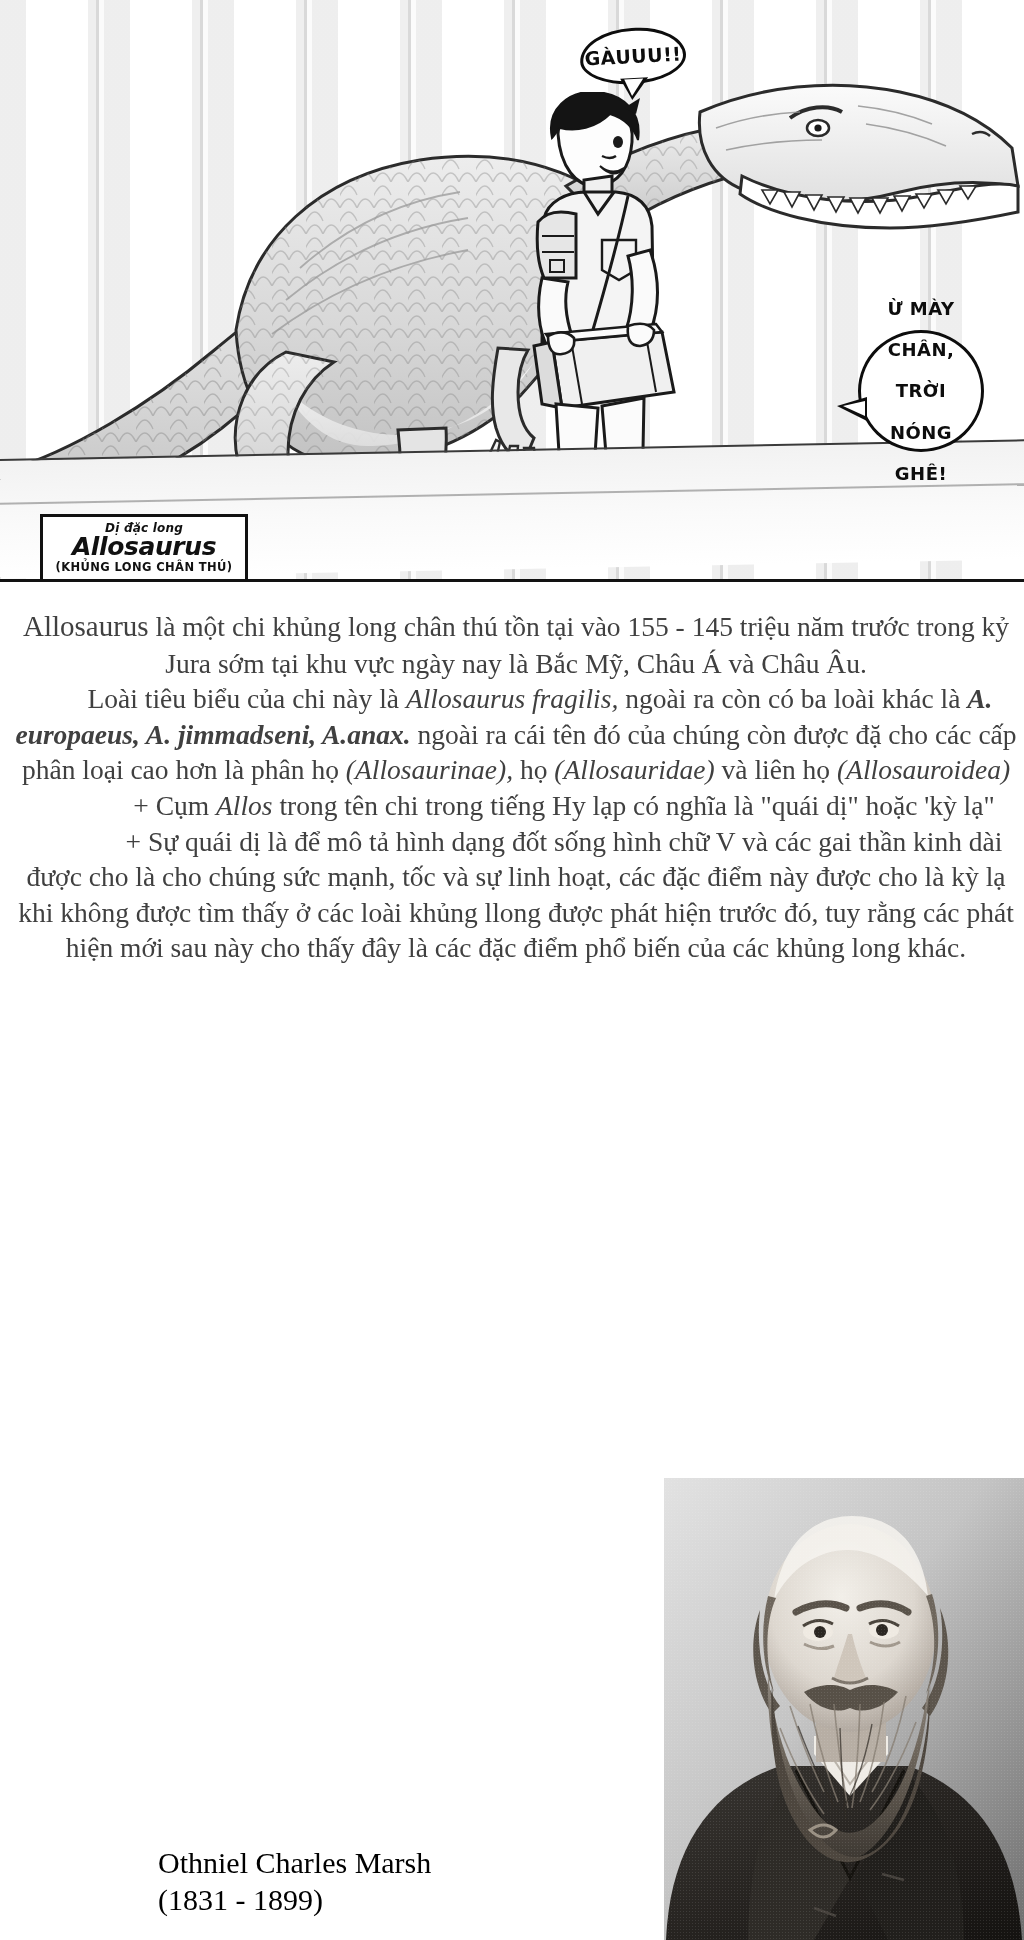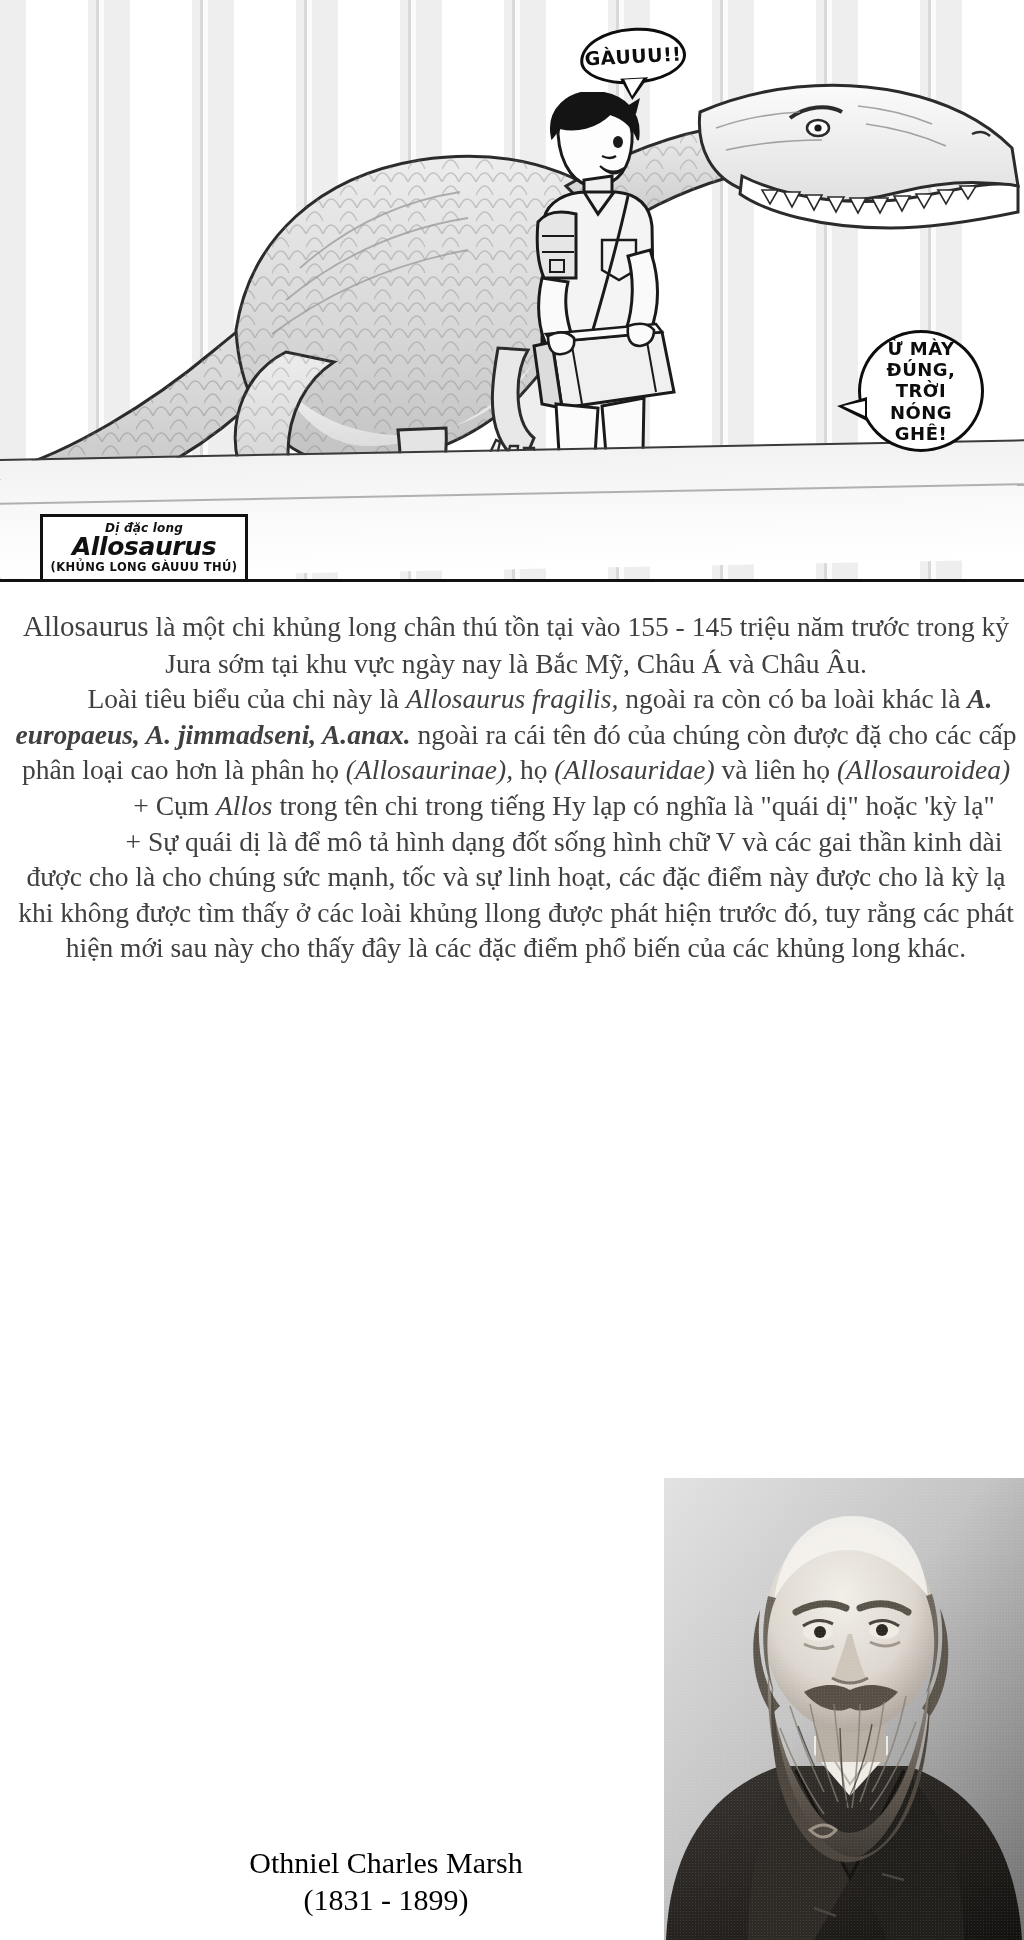--- a/index.html
+++ b/index.html
@@ -123,20 +123,21 @@
     border-top: 17px solid #ffffff;
   }
   .bubble-reply {
     left: 858px; top: 330px;
     width: 126px; height: 122px;
     border-radius: 50%;
     font-size: 18px;
     display: flex; flex-direction: column;
     align-items: center; justify-content: center;
     padding: 4px 6px;
+    gap: 20px;
   }
   .bubble-reply .tail {
     position: absolute; left: -24px; top: 64px;
     width: 0; height: 0;
     border-top: 9px solid transparent;
     border-bottom: 15px solid transparent;
     border-right: 30px solid #0d0d0d;
   }
   .bubble-reply .tail::after {
     content: "";
@@ -204,23 +205,22 @@
   }
   .photo svg { position: absolute; inset: 0; display: block; }
   .photo-grain {
     position: absolute; inset: 0;
     background-image: radial-gradient(rgba(255,255,255,0.10) 0.5px, transparent 0.6px);
     background-size: 3px 3px;
     pointer-events: none;
   }
   .caption {
     position: absolute;
-    left: 136px; top: 1845px;
+    left: 158px; top: 1845px;
     width: 500px;
-    text-align: center;
     font-size: 30px;
     line-height: 1.22;
     color: #000;
   }
   .caption .c-years { display: block; }
 </style>
 </head>
 <body>
 
 <div class="panel">
@@ -368,31 +368,31 @@
     <div class="ground-line2"></div>
     <div class="ground-tex"></div>
 
     <div class="bubble bubble-shout">
       <span>GÀUUU!!</span>
       <span class="tail"></span>
     </div>
 
     <div class="bubble bubble-reply">
       <span>Ừ MÀY</span>
-      <span>ĐÚNG,</span>
+      <span>CHÂN,</span>
       <span>TRỜI</span>
       <span>NÓNG</span>
       <span>GHÊ!</span>
       <span class="tail"></span>
     </div>
 
     <div class="placard">
       <div class="p-sub">Dị đặc long</div>
       <div class="p-title">Allosaurus</div>
-      <div class="p-viet">(KHỦNG LONG GÀUUU THÚ)</div>
+      <div class="p-viet">(KHỦNG LONG CHÂN THÚ)</div>
 
     </div>
 
   </div>
 </div>
 
 <div class="article">
 
   <p><span class="lead-name">Allosaurus</span><span> là một chi khủng long chân thú tồn tại vào 155 - 145 triệu năm trước trong kỷ Jura sớm tại khu vực ngày nay là Bắc Mỹ, Châu Á và Châu Âu.</span></p>
 

